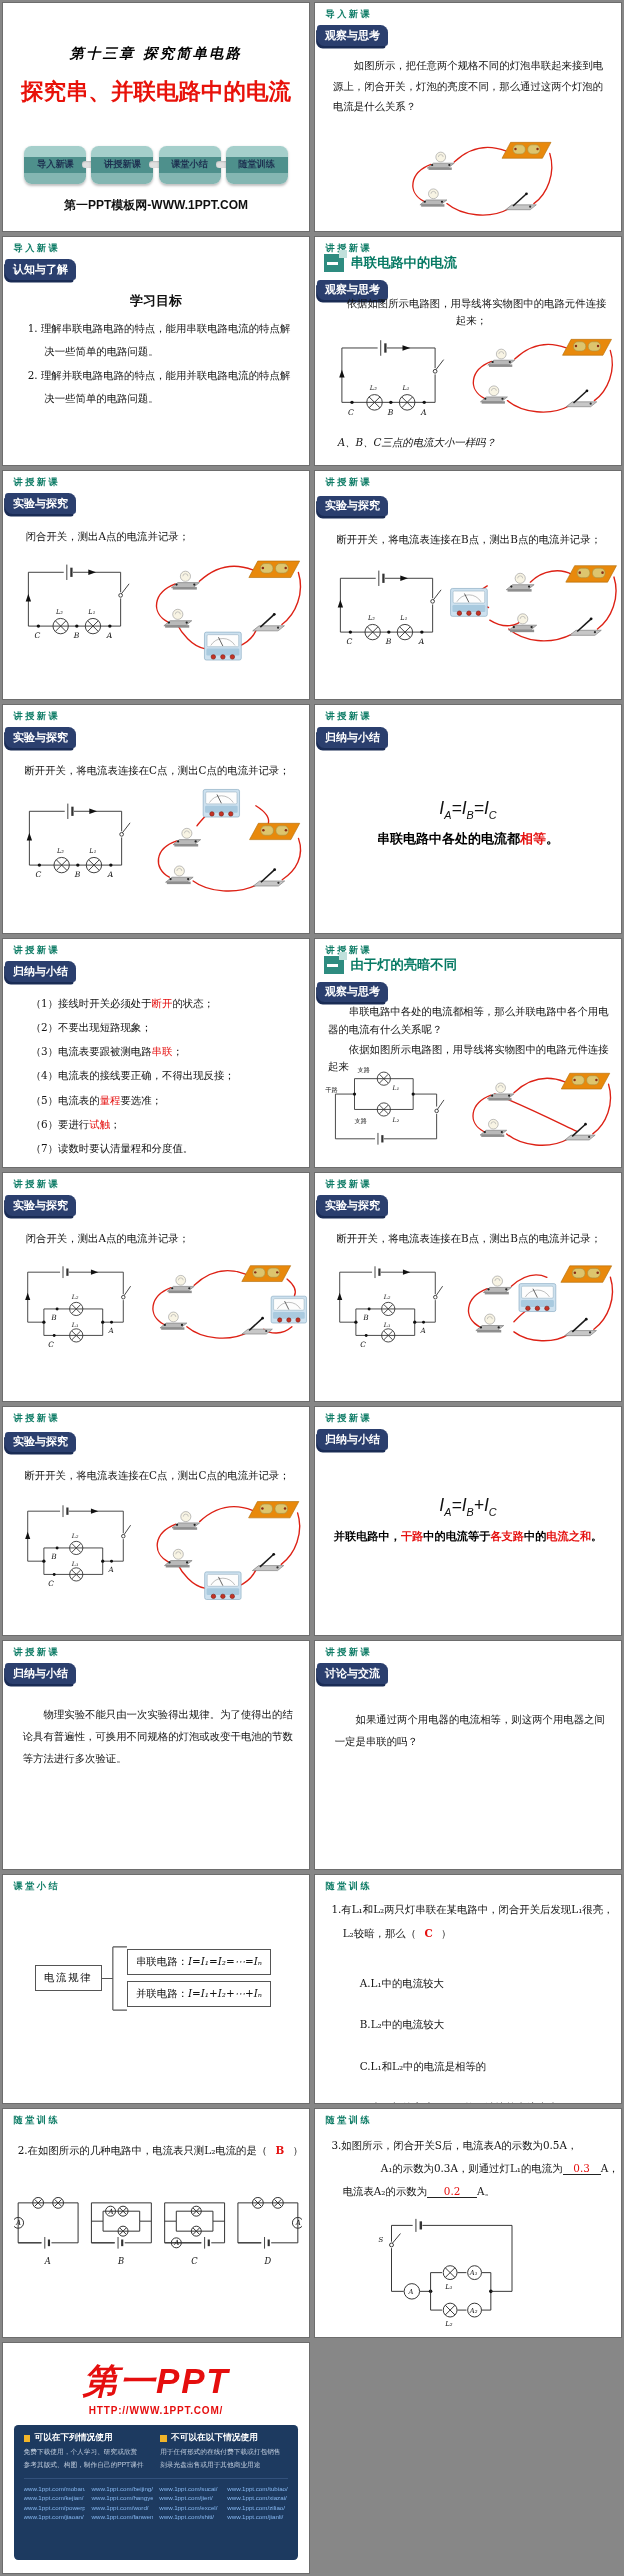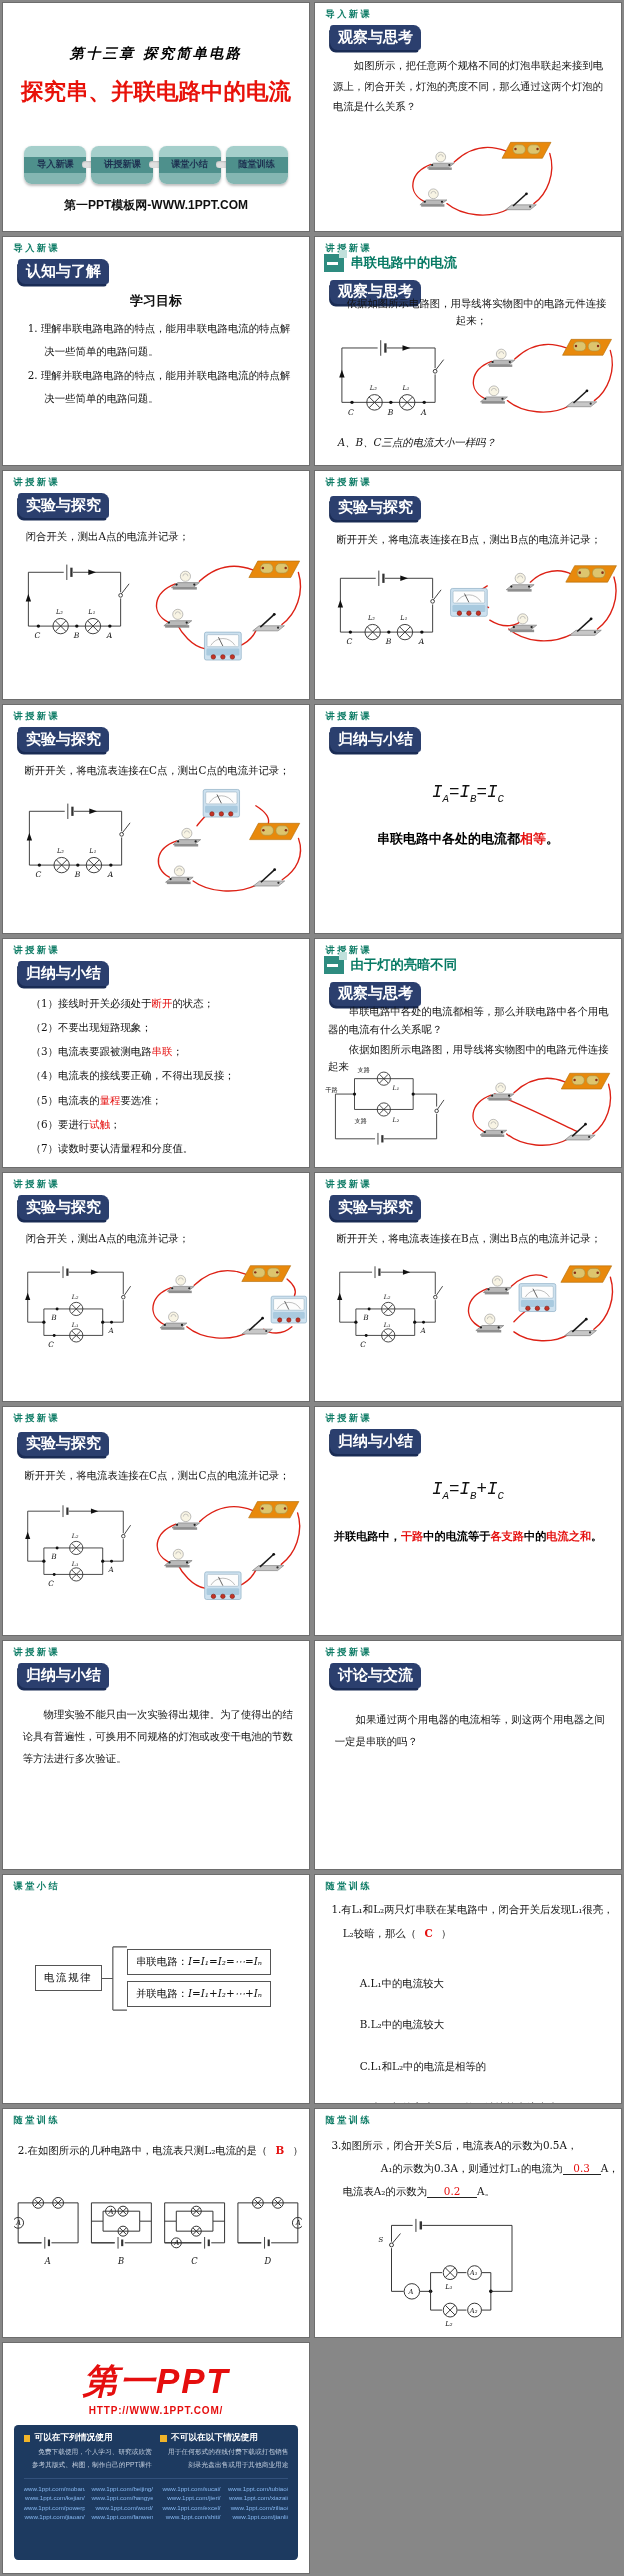--- a/index.html
+++ b/index.html
@@ -3,35 +3,35 @@
 <meta charset="utf-8">
 <style>
   html,body{margin:0;padding:0;background:#8a8a8a;}
   .page{width:625px;height:2576px;background:#878787;position:relative;font-family:"DejaVu Serif",serif;}
   .grid{display:grid;grid-template-columns:312px 312px;grid-template-rows:repeat(10,234px) 236px;}
   .cell{box-sizing:border-box;padding:1.7px;}
   .slide{position:relative;width:100%;height:100%;background:#fff;border:0.8px solid #6d6d6d;box-sizing:border-box;overflow:hidden;}
   .empty-cell{background:transparent;}
   
   .sl-header{position:absolute;top:5px;left:10.8px;color:#0e7c66;font-weight:bold;font-size:9.2px;letter-spacing:2.5px;font-family:"Liberation Sans",sans-serif;}
-  .badge{position:absolute;left:15px;top:22.5px;background:#2b3f6e;color:#fff;font-size:15px;font-weight:bold;
+  .badge{position:absolute;left:2px;top:22.5px;background:#2b3f6e;color:#fff;font-size:11px;font-weight:bold;
          padding:2.5px 8.3px 3.3px;border-radius:3.3px 7.5px 3.3px 7.5px;box-shadow:-1.7px 3.3px 0 -0.8px #1a2c55;font-family:"Liberation Sans",sans-serif;}
   .badge.low{top:43px;}
   .sec{position:absolute;top:17.5px;left:9.2px;display:flex;align-items:center;}
   .sec-icon{width:20px;height:17.5px;background:#2e8c80;margin-right:6.7px;position:relative;}
   .sec-icon::before{content:"";position:absolute;right:-3.3px;top:-4.2px;width:8.3px;height:7.5px;background:#bfe0db;}
   .sec-icon::after{content:"";position:absolute;left:3.3px;top:7.5px;width:10.8px;height:2.9px;background:#fff;}
   .sec-title{font-size:13.3px;font-weight:bold;color:#077a64;font-family:Liberation Mono, monospace;}
   .txt{font-size:10.4px;line-height:2.0;color:#141414;}
   .abs{position:absolute;}
   .red{color:#e51110;}
   .ans{color:#e51110;font-weight:bold;padding:0 8.3px;}
   .blank{color:#e51110;border-bottom:0.8px solid #222;padding:0 10.8px;}
   .center{text-align:center;}
-  .formula{font-family:Liberation Mono, monospace;font-style:italic;font-size:17.5px;color:#111;}
+  .formula{font-family:Liberation Sans, sans-serif;font-style:italic;font-size:17.5px;color:#111;margin-top:16px;}
   .formula sub{font-size:10.8px;}
   .wire{stroke:#dd2115;stroke-width:2.2;fill:none;stroke-linecap:round;}
   .cir{stroke:#333;stroke-width:1.2;fill:none;}
   .dot{fill:#111;}
   .dlbl{font-size:10px;font-style:italic;font-family:"DejaVu Serif",serif;fill:#111;}
   .slbl{font-size:8.5px;font-style:italic;font-family:"DejaVu Serif",serif;fill:#111;}
   .cnlbl{font-size:8.5px;font-family:"Liberation Sans",sans-serif;fill:#111;}
   
   .s1-chapter{position:absolute;top:42px;width:100%;text-align:center;font-size:14px;letter-spacing:2.5px;color:#000;font-weight:bold;font-style:italic;}
   .s1-title{position:absolute;top:73px;width:100%;text-align:center;font-size:22.5px;font-weight:bold;color:#e8120a;font-family:"Liberation Sans",sans-serif;}
@@ -50,21 +50,21 @@
   .opt-list{position:absolute;top:80px;left:30px;right:10px;}
   .opt-list p{margin:15px;font-size:10.4px;line-height:2.55;color:#141414;}
   
   .sum-wrap{position:absolute;top:52px;left:32px;display:flex;align-items:center;}
   .sum-box{border:1.2px solid #555;padding:5px 8.3px;font-size:10.4px;color:#111;background:#fff;white-space:nowrap;}
   .sum-col{display:flex;flex-direction:column;gap:6px;}
   .fser{font-family:"DejaVu Serif",serif;font-style:italic;}
   
   .promo-logo{position:absolute;top:15px;width:100%;text-align:center;font-size:35px;font-weight:bold;font-style:italic;color:#e50e0e;font-family:"Liberation Sans",sans-serif;letter-spacing:1.7px;}
   .promo-url{position:absolute;top:62px;width:100%;text-align:center;font-size:10px;font-weight:bold;color:#e50e0e;letter-spacing:0.8px;font-family:"Liberation Sans",sans-serif;}
-  .lic-box{position:absolute;top:82px;left:11.7px;right:11.7px;height:135px;background:#1d3a60;border-radius:4.2px;padding:7.5px 9.2px;box-sizing:border-box;text-align:right;}
+  .lic-box{position:absolute;top:82px;left:11.7px;right:11.7px;height:135px;background:#1d3a60;border-radius:4.2px;padding:7.5px 9.2px;box-sizing:border-box;}
   .lic-cols{display:flex;gap:8.3px;}
   .lic-col{flex:1;}
   .lic-head{display:flex;align-items:center;gap:4.2px;color:#fff;font-weight:bold;font-size:8.7px;font-family:"Liberation Sans",sans-serif;}
   .lic-bullet{width:6.7px;height:6.7px;background:#f0b429;flex:none;}
   .lic-line{font-size:6.7px;color:#c2cede;line-height:1.6;margin-top:2.5px;font-family:"Liberation Sans",sans-serif;}
   .lic-links{display:grid;grid-template-columns:repeat(4,1fr);gap:2.5px 6.7px;margin-top:7.5px;border-top:0.8px solid #33517c;padding-top:5.8px;}
   .lic-link{font-size:6.2px;color:#86b7f0;text-decoration:underline;white-space:nowrap;overflow:hidden;font-family:"Liberation Sans",sans-serif;cursor:pointer;}
 </style>
 </head>
 <body>

